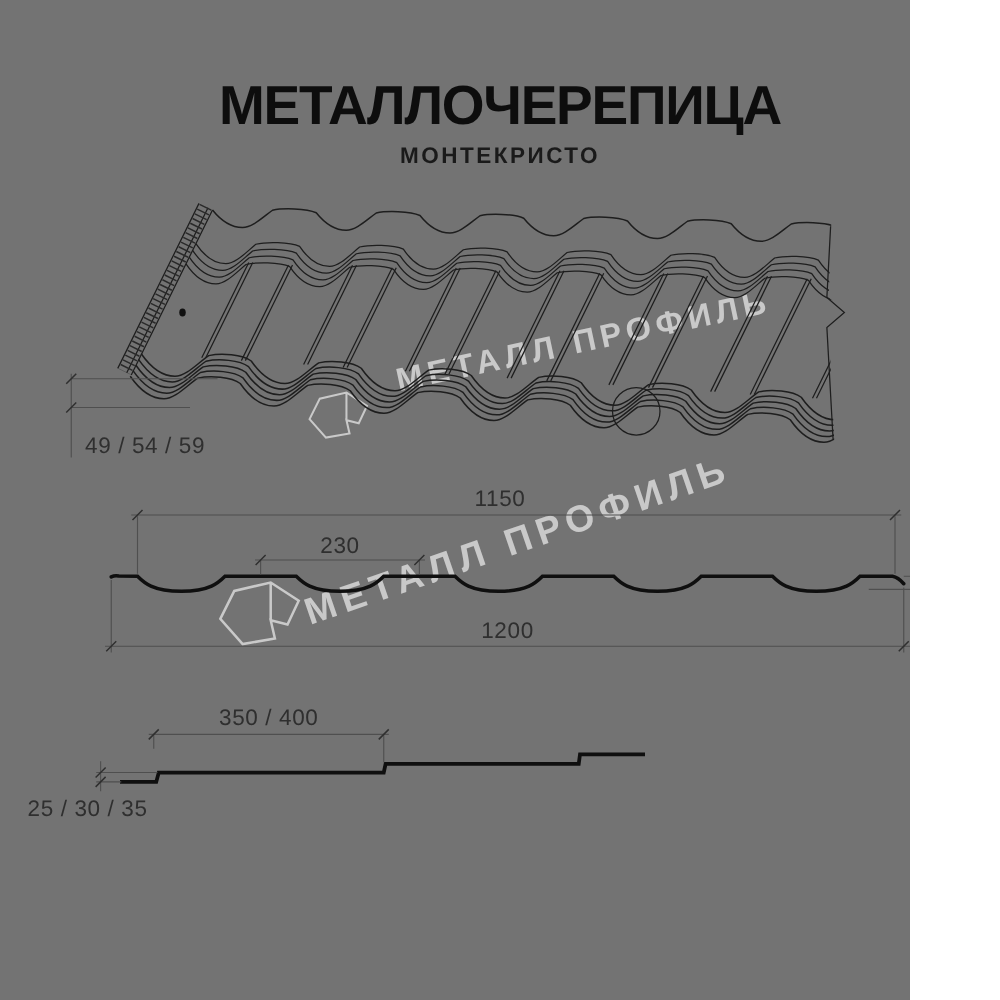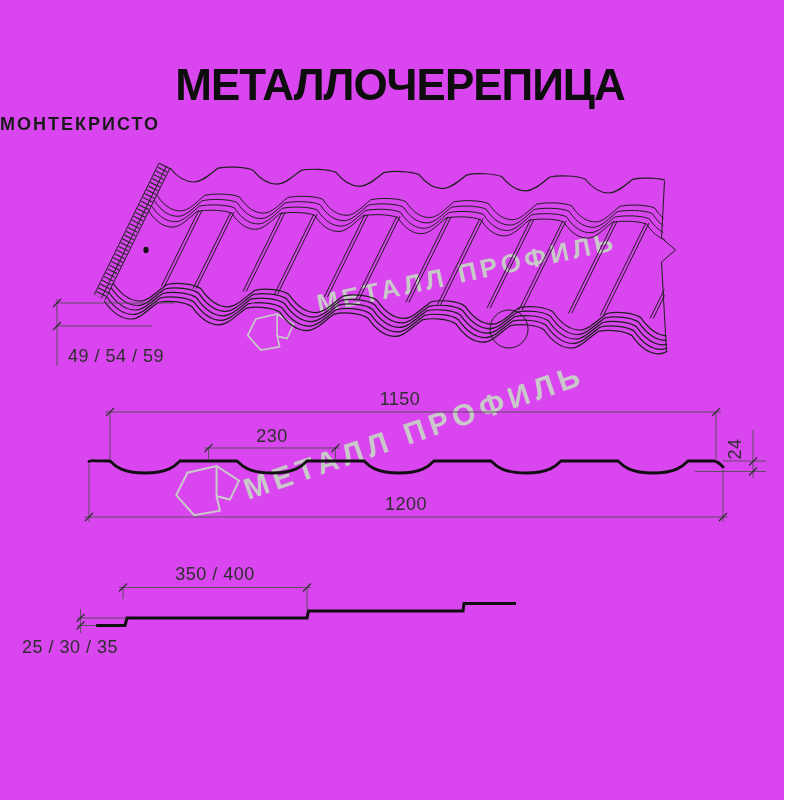--- a/index.html
+++ b/index.html
@@ -1,21 +1,21 @@
 <!DOCTYPE html>
 <html><head>
 <meta charset="utf-8">
 <style>
   html,body{margin:0;padding:0;background:#fff;}
-  #page{position:relative;width:784px;height:800px;background:#d946ef;overflow:hidden;
+  #page{position:relative;width:728px;height:800px;background:#737373;overflow:hidden;
         font-family:"Liberation Sans",sans-serif;}
   .title{position:absolute;left:0;top:60px;width:800px;text-align:center;
          font-size:44px;font-weight:800;letter-spacing:-1px;color:#0d0d0d;
          font-family:"Liberation Sans",sans-serif;}
-  .subtitle{position:absolute;left:0;top:114px;width:800px;text-align:left;
+  .subtitle{position:absolute;left:0;top:114px;width:800px;text-align:center;
             font-size:18px;font-weight:600;letter-spacing:2px;color:#1a1a1a;}
   svg{position:absolute;left:0;top:0;}
   text.dim{font-family:"Liberation Sans",sans-serif;font-size:18px;fill:#2f2f2f;
            font-weight:400;letter-spacing:0.5px;}
   text.wm{font-family:"Liberation Sans",sans-serif;font-weight:700;fill:#c9c9c9;}
 </style>
 </head>
 <body>
 
 <div id="page">

